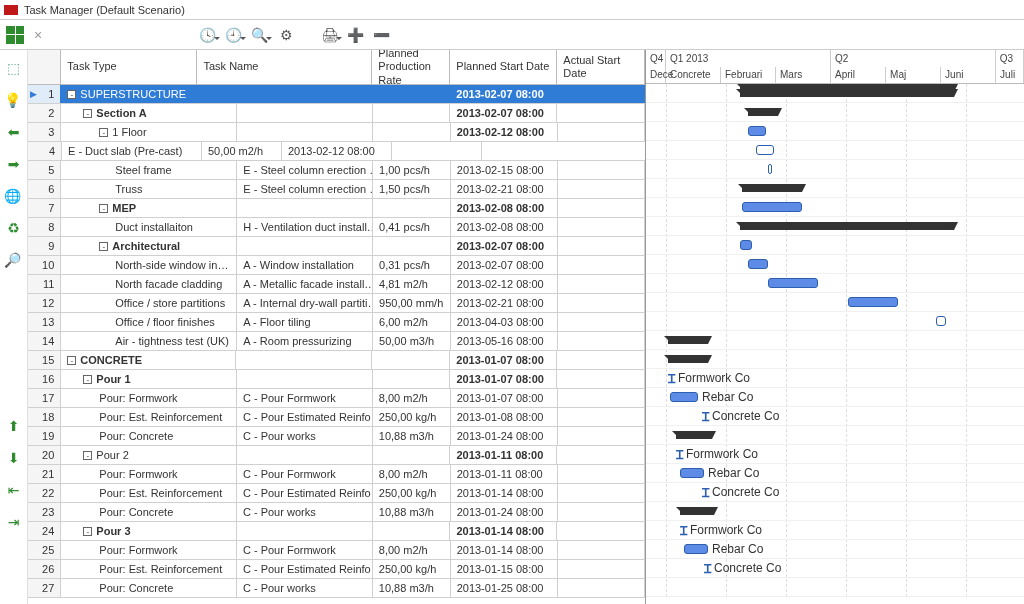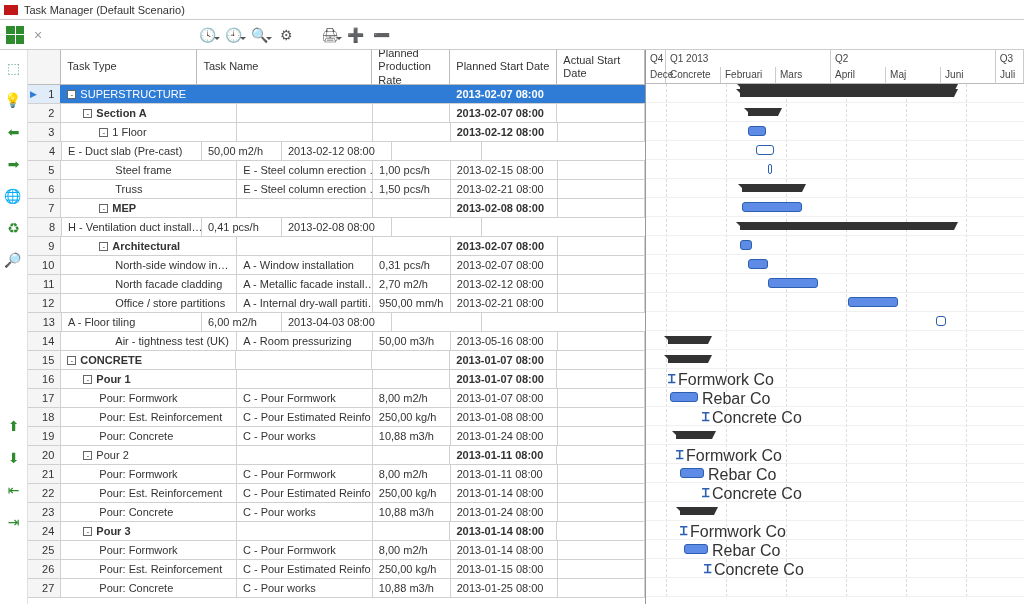--- a/index.html
+++ b/index.html
@@ -39,21 +39,21 @@
 .gantt-body { position: relative; }
 .grow { height: 19px; border-bottom: 1px solid #f0f0f0; position: relative; }
 .sumbar { position: absolute; height: 8px; background: #333; top: 5px; }
 .sumbar::before, .sumbar::after { content:""; position:absolute; top:0; border:4px solid transparent; border-top-color:#333; }
 .sumbar::before { left:-4px; border-top-color:#333;}
 .sumbar::after { right:-4px;}
 .sumbar.end-down::after { border-top:8px solid #333; border-left:4px solid transparent; border-right:4px solid transparent; right:-4px; top:0;}
 .bar { position: absolute; height: 10px; top: 4px; background: #5d8be6; border: 1px solid #2c5fb0; border-radius: 3px; }
 .bar.hollow { background: #fff; }
 .tick { position:absolute; top:3px; color:#2c5fb0; font-weight:bold; font-size:12px; }
-.glabel { position: absolute; top: 2px; font-size: 16px; color: #333; white-space: nowrap; }
+.glabel { position: absolute; top: 2px; font-size: 12px; color: #333; white-space: nowrap; }
 .vlines { position:absolute; top:0; bottom:0; left:0; right:0; pointer-events:none; }
 .vlines div { position:absolute; top:0; bottom:0; border-left:1px dashed #ddd; }
 </style>
 </head>
 <body>
 
 <div class="titlebar">
   <div class="appicon"></div>
   <span>Task Manager (Default Scenario)</span>
 </div>
@@ -171,20 +171,23 @@
               <span class="tree-toggle">-</span>
               <span style="font-weight: bold;">MEP</span>
             </div>
             <div class="cell c-type"></div>
             <div class="cell c-rate"></div>
             <div class="cell c-start" style="font-weight: bold;">2013-02-08 08:00</div>
             <div class="cell c-actual"></div>
           </div>
           <div class="row">
             <div class="cell c-num">8</div>
+            <div class="cell c-name" style="padding-left: 54px;">
+              <span>Duct installaiton</span>
+            </div>
             <div class="cell c-type">H - Ventilation duct install…</div>
             <div class="cell c-rate">0,41 pcs/h</div>
             <div class="cell c-start">2013-02-08 08:00</div>
             <div class="cell c-actual"></div>
           </div>
           <div class="row">
             <div class="cell c-num">9</div>
             <div class="cell c-name" style="padding-left: 38px;">
               <span class="tree-toggle">-</span>
               <span style="font-weight: bold;">Architectural</span>
@@ -203,36 +206,39 @@
             <div class="cell c-rate">0,31 pcs/h</div>
             <div class="cell c-start">2013-02-07 08:00</div>
             <div class="cell c-actual"></div>
           </div>
           <div class="row">
             <div class="cell c-num">11</div>
             <div class="cell c-name" style="padding-left: 54px;">
               <span>North facade cladding</span>
             </div>
             <div class="cell c-type">A - Metallic facade install…</div>
-            <div class="cell c-rate">2,70 m2/h</div>
+            <div class="cell c-rate">4,81 m2/h</div>
             <div class="cell c-start">2013-02-12 08:00</div>
             <div class="cell c-actual"></div>
           </div>
           <div class="row">
             <div class="cell c-num">12</div>
             <div class="cell c-name" style="padding-left: 54px;">
               <span>Office / store partitions</span>
             </div>
             <div class="cell c-type">A - Internal dry-wall partiti…</div>
             <div class="cell c-rate">950,00 mm/h</div>
             <div class="cell c-start">2013-02-21 08:00</div>
             <div class="cell c-actual"></div>
           </div>
           <div class="row">
             <div class="cell c-num">13</div>
+            <div class="cell c-name" style="padding-left: 54px;">
+              <span>Office / floor finishes</span>
+            </div>
             <div class="cell c-type">A - Floor tiling</div>
             <div class="cell c-rate">6,00 m2/h</div>
             <div class="cell c-start">2013-04-03 08:00</div>
             <div class="cell c-actual"></div>
           </div>
           <div class="row">
             <div class="cell c-num">14</div>
             <div class="cell c-name" style="padding-left: 54px;">
               <span>Air - tightness test (UK)</span>
             </div>

